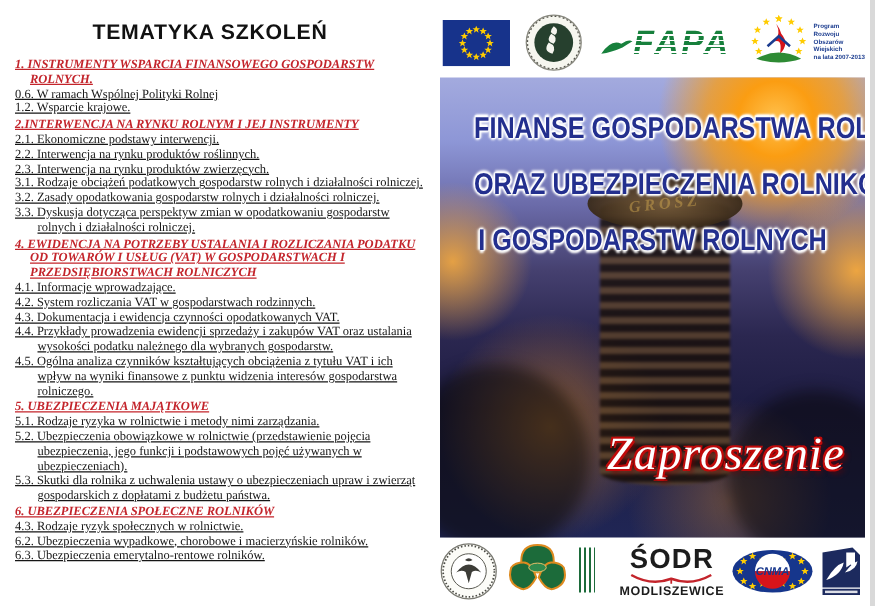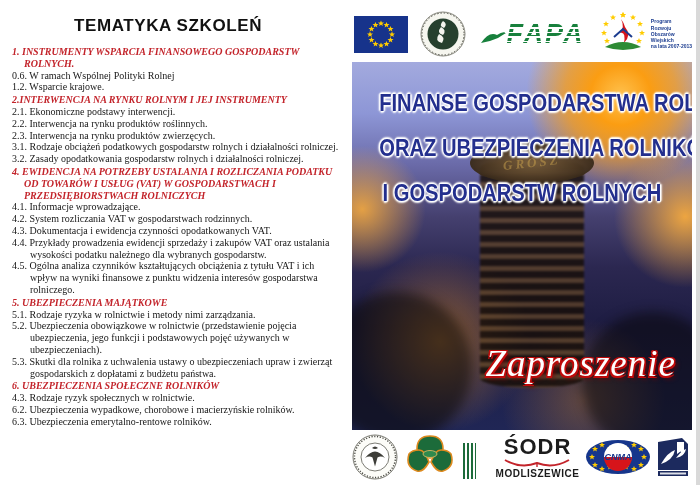--- a/index.html
+++ b/index.html
@@ -5,21 +5,21 @@
   html,body{margin:0;padding:0;background:#e8e8e8;}
   .page{position:relative;width:700px;height:485px;background:#ffffff;overflow:hidden;
         font-family:"Liberation Serif",serif;}
   .scan-edge{position:absolute;right:0;top:0;width:4px;height:100%;background:#d9d9d9;}
 
   
   .left{position:absolute;left:0;top:0;width:350px;height:388px;padding:14px 8px 16px 12px;box-sizing:border-box;}
   .left h1{font-family:"Liberation Sans",sans-serif;font-size:17px;font-weight:bold;color:#111;
            text-align:center;letter-spacing:.6px;margin:2px 18px 10px 0;}
   .entries{width:330px;}
-  .entry{font-size:10px;line-height:1.18;color:#161616;margin:0;}
+  .entry{font-size:10px;line-height:1.18;color:#161616;margin:0;text-decoration:underline;}
   .entry.h{color:#c3242b;font-weight:bold;font-style:italic;padding-left:12px;text-indent:-12px;margin-top:1px;}
   .entry.i{padding-left:18px;text-indent:-18px;}
 
   
   .right{position:absolute;left:350px;top:0;width:346px;height:485px;}
   .top-logos{position:absolute;top:8px;left:4px;right:4px;height:52px;display:flex;
              align-items:center;justify-content:space-between;}
 
   
   .fapa{position:relative;display:flex;flex-direction:row;align-items:center;}
@@ -56,21 +56,21 @@
   .title-line{font-family:"Liberation Sans",sans-serif;font-weight:bold;font-size:24px;color:#232f8e;
       white-space:nowrap;transform:scaleX(.84);transform-origin:50% 50%;line-height:30px;margin-bottom:15px;
       text-shadow:-2px 0 2px #fff,2px 0 2px #fff,0 -2px 2px #fff,0 2px 2px #fff,-1px -1px 1px #fff,1px 1px 1px #fff;}
   .invite{position:absolute;top:280px;right:16px;font-family:Liberation Serif, serif;font-style:italic;
       font-size:37px;color:#ffffff;letter-spacing:1px;
       text-shadow:-1.5px -1.5px 0 #c00a0a,1.5px -1.5px 0 #c00a0a,-1.5px 1.5px 0 #c00a0a,1.5px 1.5px 0 #c00a0a,3px 3px 4px rgba(120,0,0,.8);text-align:center;}
 
   
   .bottom-logos{position:absolute;bottom:2px;left:2px;right:6px;height:52px;display:flex;
                 align-items:center;justify-content:space-between;}
-  .sodr{display:flex;align-items:flex-end;gap:20px;}
+  .sodr{display:flex;align-items:flex-start;gap:20px;}
   .sodr-stripes{width:13px;height:36px;margin-top:2px;
       background:repeating-linear-gradient(90deg,#1c6b3a 0 2px,#fff 2px 4px);}
   .sodr-col{display:flex;flex-direction:column;align-items:center;}
   .sodr-name{font-family:"Liberation Sans",sans-serif;font-weight:bold;font-size:22px;line-height:1;
       color:#1c1c1c;letter-spacing:1px;}
   .sodr-sub{font-family:"Liberation Sans",sans-serif;font-weight:bold;font-size:10px;color:#1c1c1c;
       letter-spacing:.5px;margin-top:-1px;}
 </style>
 </head>
 <body>
@@ -83,20 +83,21 @@
 
     <div class="entry h">1. INSTRUMENTY WSPARCIA FINANSOWEGO GOSPODARSTW ROLNYCH.</div>
         <div class="entry i">0.6. W ramach Wspólnej Polityki Rolnej</div>
         <div class="entry i">1.2. Wsparcie krajowe.</div>
         <div class="entry h">2.INTERWENCJA NA RYNKU ROLNYM I JEJ INSTRUMENTY</div>
         <div class="entry i">2.1. Ekonomiczne podstawy interwencji.</div>
         <div class="entry i">2.2. Interwencja na rynku produktów roślinnych.</div>
         <div class="entry i">2.3. Interwencja na rynku produktów zwierzęcych.</div>
         <div class="entry i">3.1. Rodzaje obciążeń podatkowych gospodarstw rolnych i działalności rolniczej.</div>
         <div class="entry i">3.2. Zasady opodatkowania gospodarstw rolnych i działalności rolniczej.</div>
+        <div class="entry i">3.3. Dyskusja dotycząca perspektyw zmian w opodatkowaniu gospodarstw rolnych i działalności rolniczej.</div>
         <div class="entry h">4. EWIDENCJA NA POTRZEBY USTALANIA I ROZLICZANIA PODATKU OD TOWARÓW I USŁUG (VAT) W GOSPODARSTWACH I PRZEDSIĘBIORSTWACH ROLNICZYCH</div>
         <div class="entry i">4.1. Informacje wprowadzające.</div>
         <div class="entry i">4.2. System rozliczania VAT w gospodarstwach rodzinnych.</div>
         <div class="entry i">4.3. Dokumentacja i ewidencja czynności opodatkowanych VAT.</div>
         <div class="entry i">4.4. Przykłady prowadzenia ewidencji sprzedaży i zakupów VAT oraz ustalania wysokości podatku należnego dla wybranych gospodarstw.</div>
         <div class="entry i">4.5. Ogólna analiza czynników kształtujących obciążenia z tytułu VAT i ich wpływ na wyniki finansowe z punktu widzenia interesów gospodarstwa rolniczego.</div>
         <div class="entry h">5. UBEZPIECZENIA MAJĄTKOWE</div>
         <div class="entry i">5.1. Rodzaje ryzyka w rolnictwie i metody nimi zarządzania.</div>
         <div class="entry i">5.2. Ubezpieczenia obowiązkowe w rolnictwie (przedstawienie pojęcia ubezpieczenia, jego funkcji i podstawowych pojęć używanych w ubezpieczeniach).</div>
         <div class="entry i">5.3. Skutki dla rolnika z uchwalenia ustawy o ubezpieczeniach upraw i zwierząt gospodarskich z dopłatami z budżetu państwa.</div>

